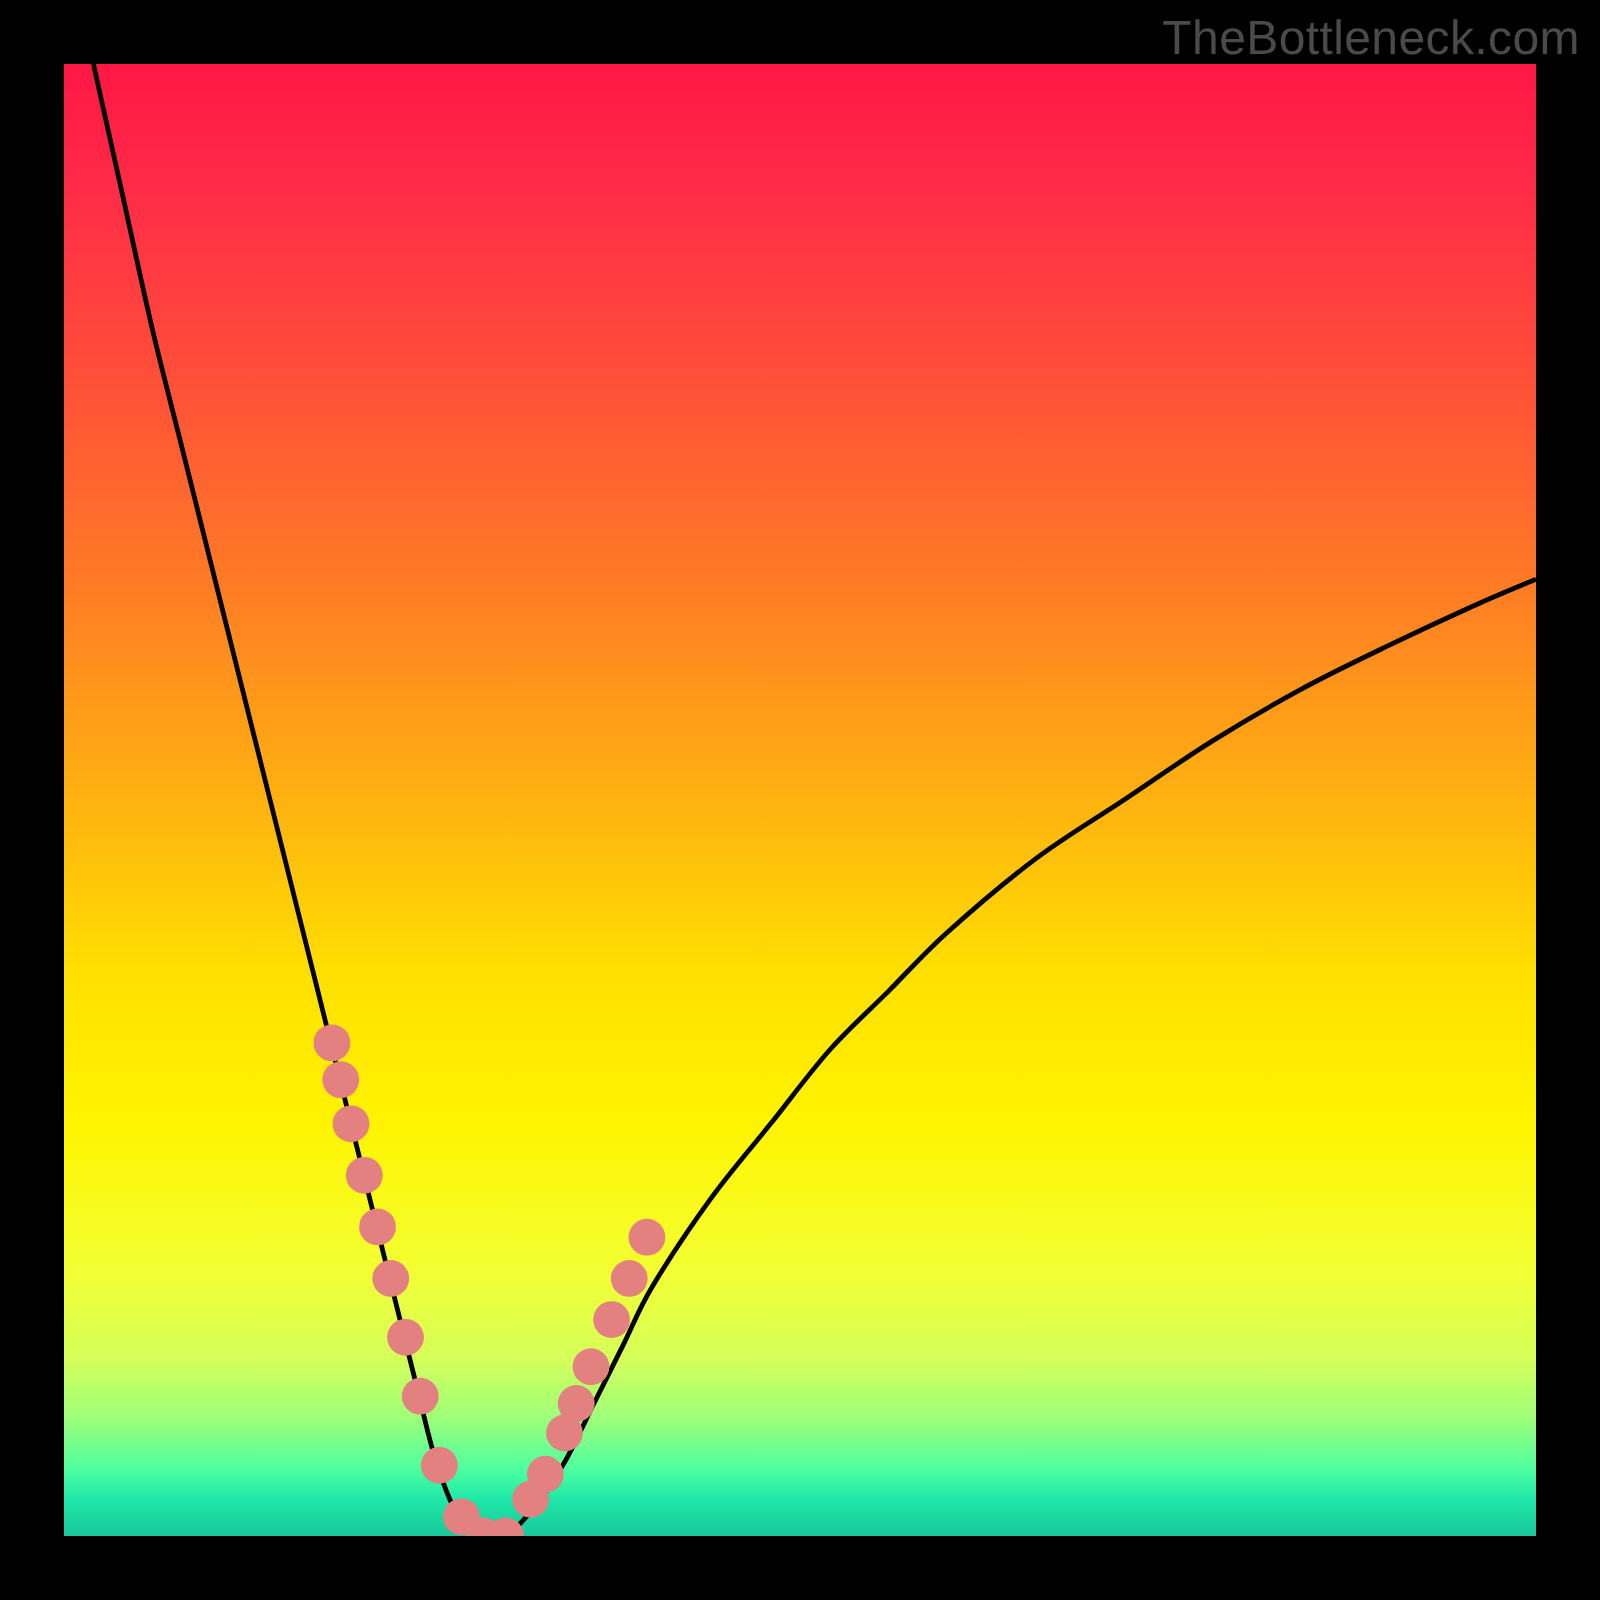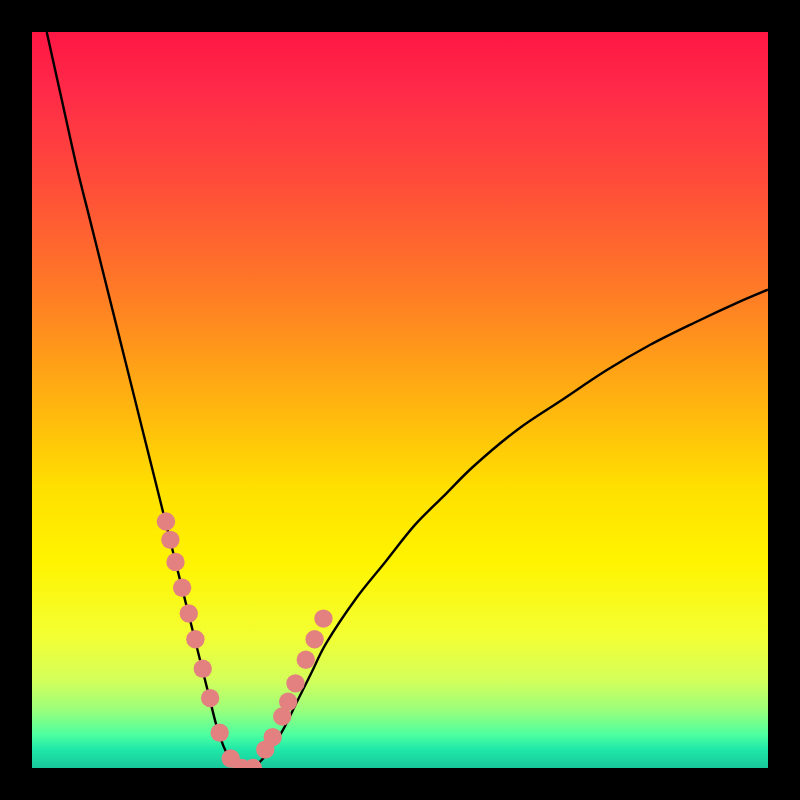--- a/index.html
+++ b/index.html
@@ -33,20 +33,21 @@
     color: #4a4a4a;
     font-size: 24px;
     font-weight: 500;
     letter-spacing: 0.2px;
   }
 </style>
 </head>
 <body>
 
 <div class="frame">
+  <div class="watermark">TheBottleneck.com</div>
   <svg class="plot" viewBox="0 0 736 736" preserveAspectRatio="none">
     <defs>
       <linearGradient id="bg-grad" x1="0" y1="0" x2="0" y2="1">
           <stop offset="0%" stop-color="#ff1744"></stop>
           <stop offset="8%" stop-color="#ff2a48"></stop>
           <stop offset="20%" stop-color="#ff4b3a"></stop>
           <stop offset="35%" stop-color="#ff7a26"></stop>
           <stop offset="50%" stop-color="#ffb210"></stop>
           <stop offset="62%" stop-color="#ffe000"></stop>
           <stop offset="72%" stop-color="#fff400"></stop>

